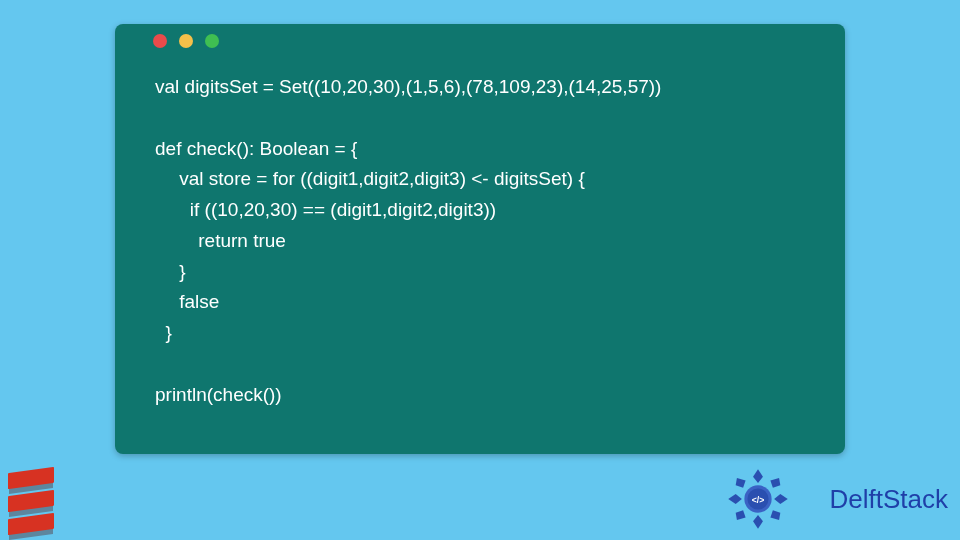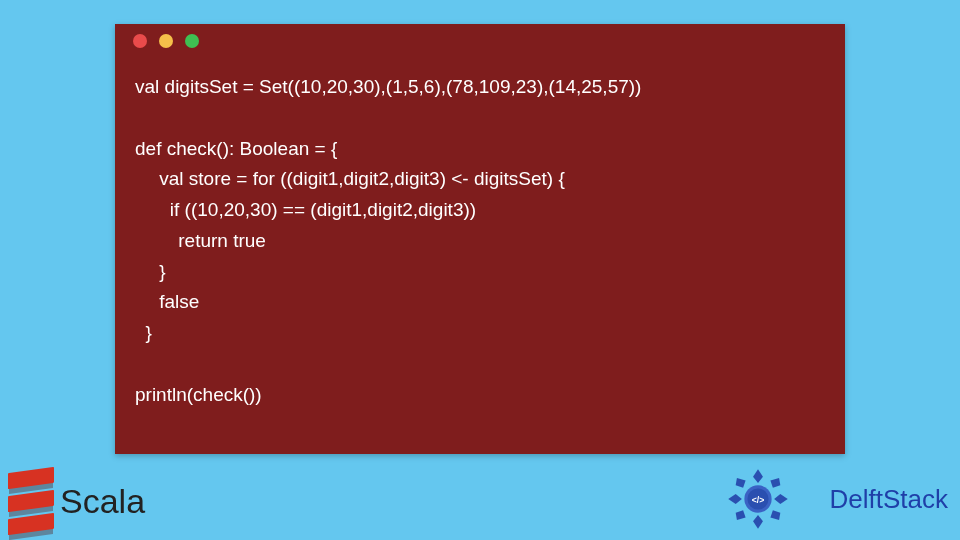--- a/index.html
+++ b/index.html
@@ -10,23 +10,24 @@
     font-family: Arial, Helvetica, sans-serif;
     position: relative;
     overflow: hidden;
   }
   .code-window {
     position: absolute;
     left: 115px;
     top: 24px;
     width: 730px;
     height: 430px;
-    background: #7f1d1d;
-    border-radius: 0;
+    background: #0f766e;
+    border-radius: 8px;
     box-shadow: 0 2px 6px rgba(0,0,0,0.25);
+    padding-left: 20px;
   }
   .titlebar {
     height: 34px;
     display: flex;
     align-items: center;
     padding-left: 18px;
     gap: 12px;
   }
   .dot {
     width: 14px;
@@ -116,21 +117,20 @@
 
 println(check())</div>
 </div>
 
 <div class="scala-logo">
   <div class="scala-mark">
     <div class="scala-bar"></div>
     <div class="scala-bar"></div>
     <div class="scala-bar"></div>
   </div>
-  <div class="scala-text">Scala</div>
 </div>
 
 <div class="delft-logo">
   <div class="delft-mark">
     <svg viewBox="0 0 100 100">
       <g fill="#2a4fb0">
         <polygon points="50,2 58,14 50,24 42,14"></polygon>
         <polygon points="50,98 58,86 50,76 42,86"></polygon>
         <polygon points="2,50 14,42 24,50 14,58"></polygon>
         <polygon points="98,50 86,42 76,50 86,58"></polygon>

